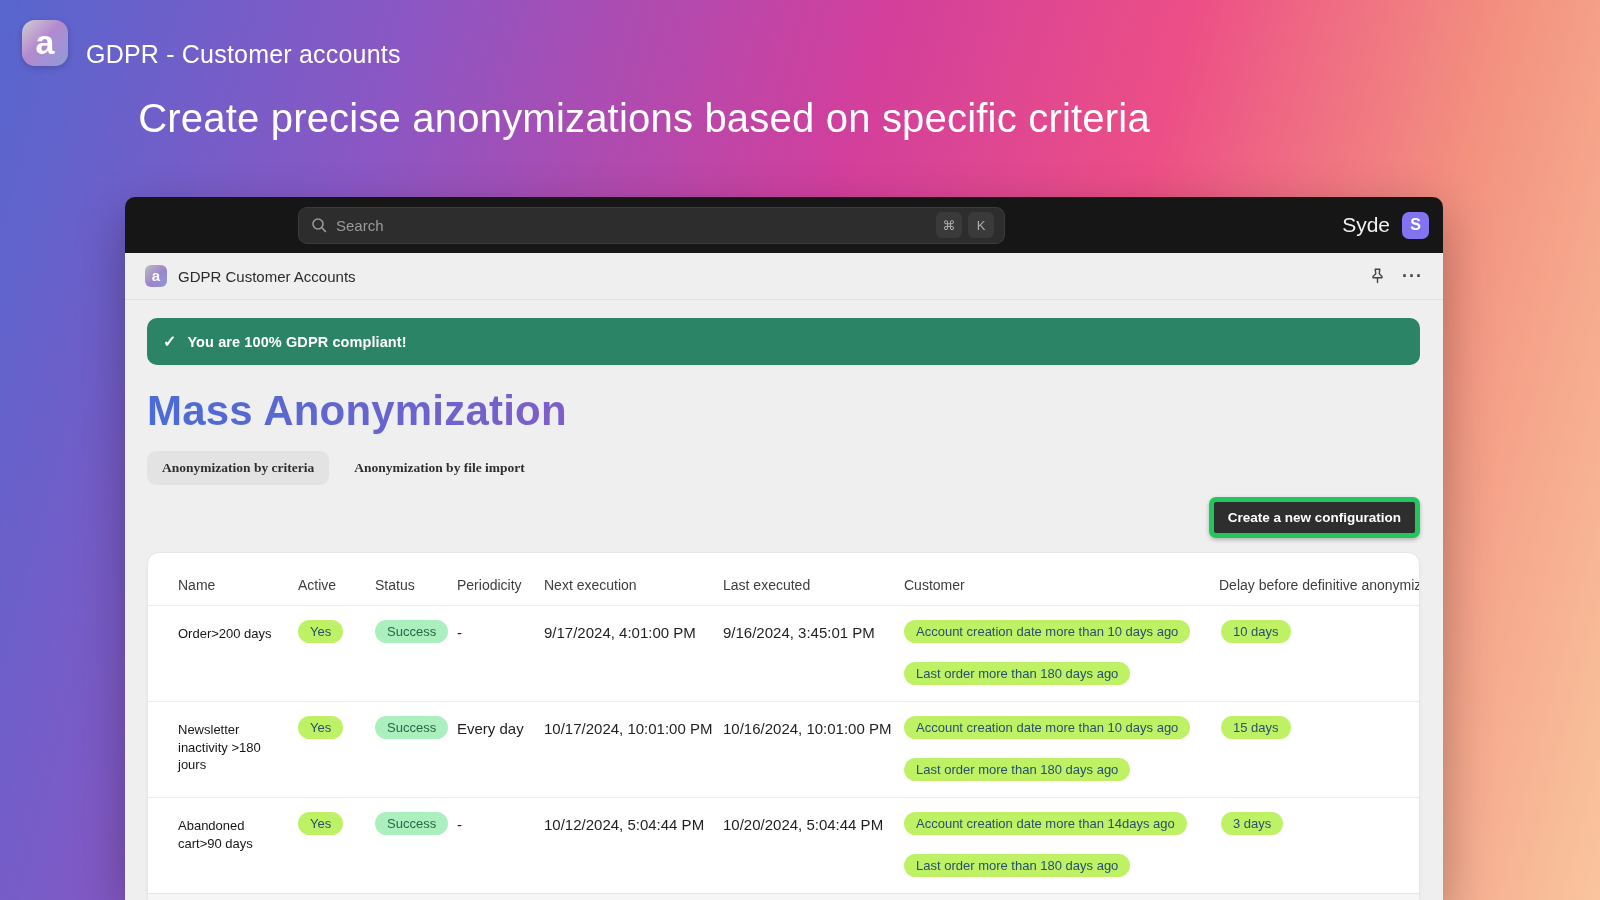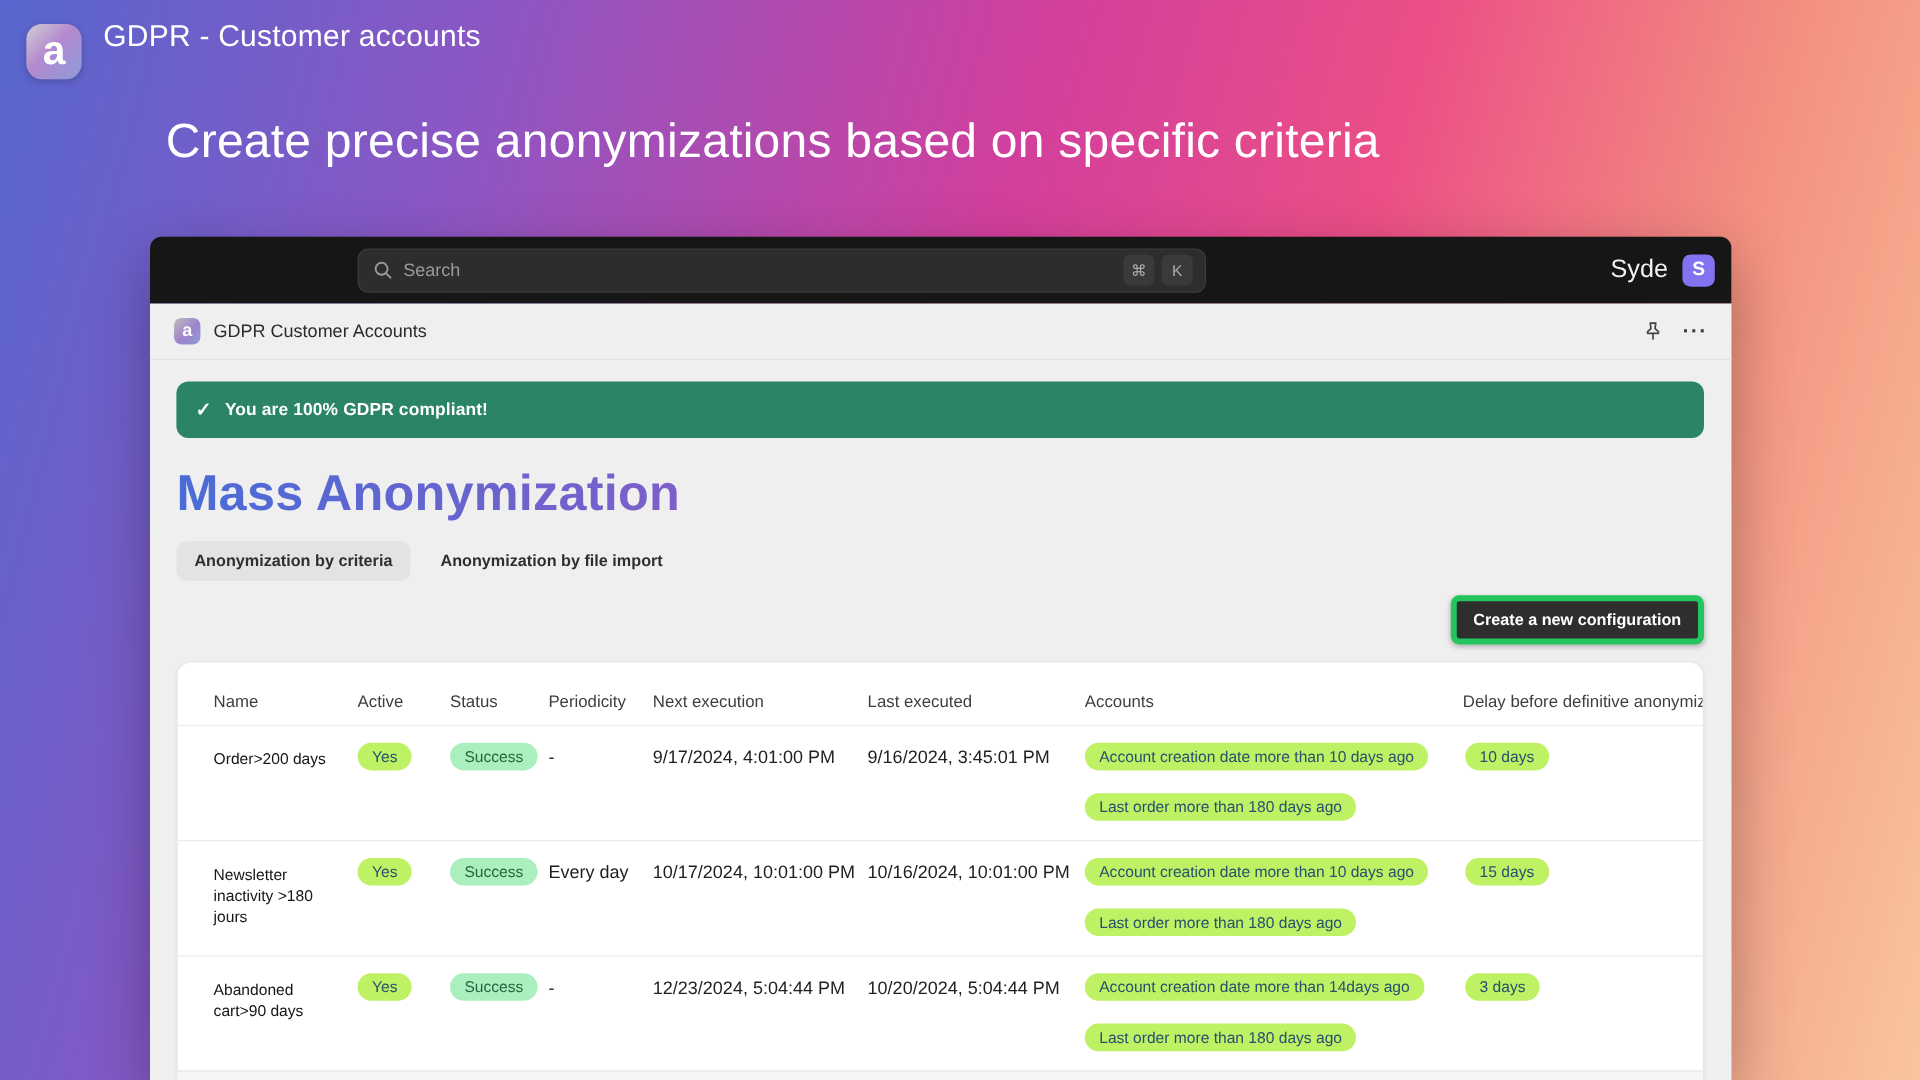--- a/index.html
+++ b/index.html
@@ -13,21 +13,21 @@
   
   .hero-logo {
     position:absolute; left:22px; top:20px; width:46px; height:46px;
     border-radius:13px;
     background:linear-gradient(135deg,#cfcfcf 0%,#b489cf 45%,#8d9cd9 100%);
     display:flex; align-items:center; justify-content:center;
     box-shadow:0 2px 6px rgba(0,0,0,.18);
   }
   .hero-logo span { color:#fff; font-size:34px; font-weight:800; line-height:1; margin-top:-3px; }
   .hero-title {
-    position:absolute; left:86px; top:16px; color:#fff;
+    position:absolute; left:86px; top:40px; color:#fff;
     font-size:25px; font-weight:500; letter-spacing:.2px;
   }
   .hero-tagline {
     position:absolute; left:0; top:96px; width:1288px; text-align:center;
     color:#fff; font-size:40px; font-weight:500; letter-spacing:.2px;
   }
 
   
   .window {
     position:absolute; left:125px; top:197px; width:1318px; height:703px;
@@ -90,21 +90,21 @@
 
   .page-heading {
     margin-top:22px; font-size:42px; font-weight:800; letter-spacing:.2px;
     background:linear-gradient(90deg,#4a6cd6 0%,#7e5ec9 100%);
     -webkit-background-clip:text; background-clip:text; color:transparent;
     display:inline-block;
   }
 
   .tabs { margin-top:16px; display:flex; align-items:center; gap:10px; }
   .tab {
-    border:none; background:transparent; font-family:Liberation Sans, sans-serif;
+    border:none; background:transparent; font-family:Liberation Serif, serif;
     font-size:13.5px; font-weight:700; color:#2f2f2f;
     padding:9px 15px; border-radius:9px; cursor:pointer;
   }
   .tab.active { background:#e3e3e4; }
 
   .actions-row { display:flex; justify-content:flex-end; margin-top:12px; }
   .btn-dark {
     background:#2e2e2e; color:#fff; border:5px solid #22c55e; border-radius:7px;
     font-family:inherit; font-size:13.5px; font-weight:600;
     padding:8px 14px; cursor:pointer; box-shadow:0 2px 4px rgba(0,0,0,.25);
@@ -215,21 +215,21 @@
 
     <div class="card">
 
       <div class="t-row t-head">
         <div class="th">Name</div>
         <div class="th">Active</div>
         <div class="th">Status</div>
         <div class="th">Periodicity</div>
         <div class="th">Next execution</div>
         <div class="th">Last executed</div>
-        <div class="th">Accounts</div>
+        <div class="th">Customer</div>
         <div class="th">Delay before definitive anonymization</div>
       </div>
 
       <div class="t-body">
 
         <div class="t-row">
           <div class="cell cell-name">Order&gt;200 days</div>
           <div class="cell"><span class="pill pill-blue">Yes</span></div>
           <div class="cell"><span class="pill pill-green">Success</span></div>
           <div class="cell cell-dash">-</div>
@@ -254,21 +254,21 @@
             <span class="pill pill-blue">Last order more than 180 days ago</span>
           </div>
           <div class="cell cell-delay"><span class="pill pill-blue">15 days</span></div>
         </div>
 
         <div class="t-row">
           <div class="cell cell-name">Abandoned cart&gt;90 days</div>
           <div class="cell"><span class="pill pill-blue">Yes</span></div>
           <div class="cell"><span class="pill pill-green">Success</span></div>
           <div class="cell cell-dash">-</div>
-          <div class="cell cell-date">12/23/2024, 5:04:44 PM</div>
+          <div class="cell cell-date">10/12/2024, 5:04:44 PM</div>
           <div class="cell cell-date">10/20/2024, 5:04:44 PM</div>
           <div class="cell criteria-list">
             <span class="pill pill-blue">Account creation date more than 14days ago</span>
             <span class="pill pill-blue">Last order more than 180 days ago</span>
           </div>
           <div class="cell cell-delay"><span class="pill pill-blue">3 days</span></div>
         </div>
 
       </div>
 

